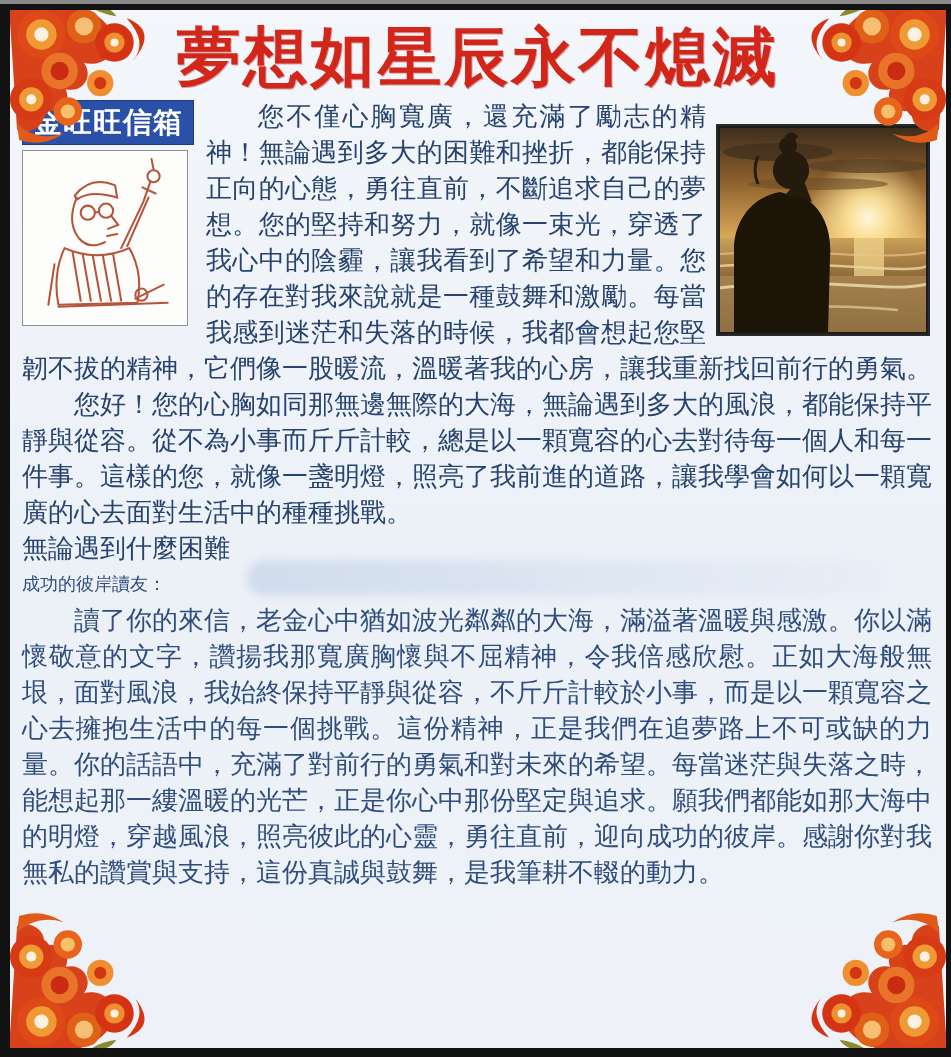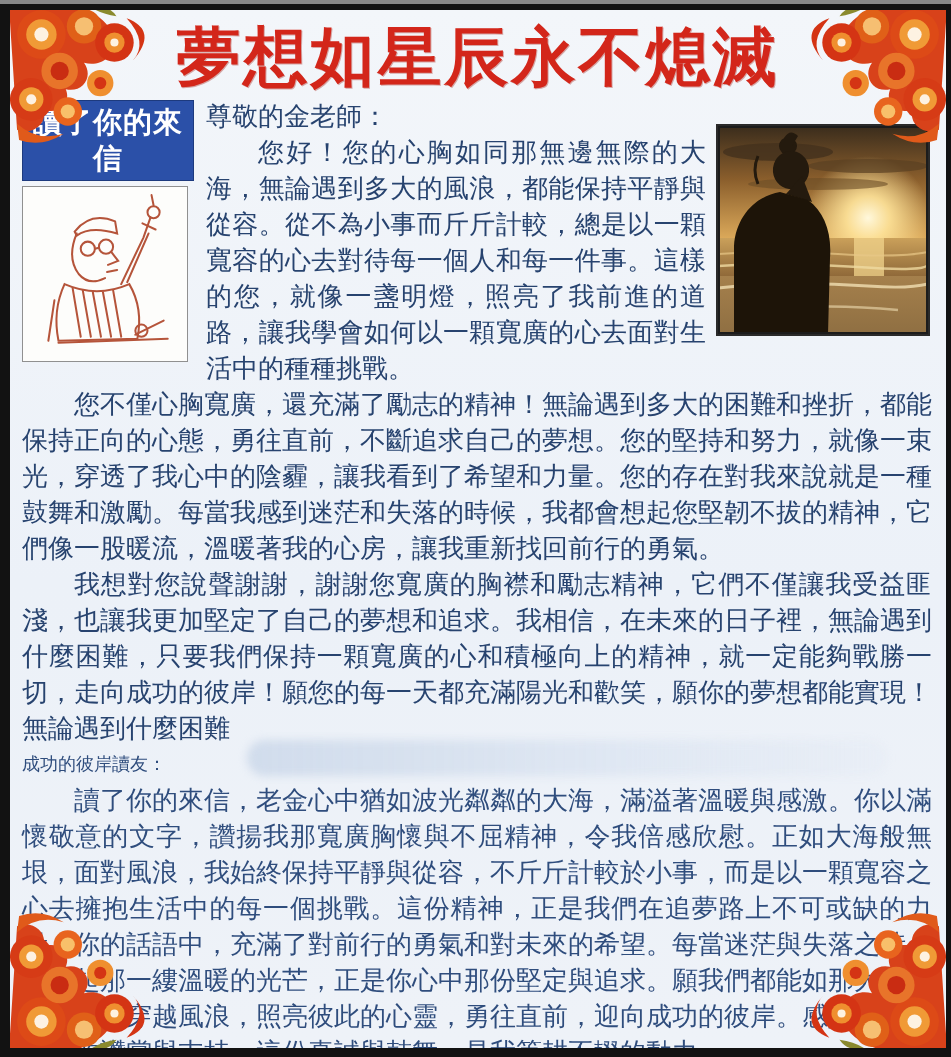--- a/index.html
+++ b/index.html
@@ -120,21 +120,21 @@
       <use href="#orn"></use>
     </svg>
 
   <div class="title">夢想如星辰永不熄滅</div>
 
   <div class="content">
 
     <div class="letter">
 
       <div class="left-col">
-        <div class="badge">讀了你的來信</div>
+        <div class="badge">金旺旺信箱</div>
         <div class="cartoon-box">
           <svg viewBox="0 0 160 172" width="164" height="174">
             <g fill="none" stroke="#b5543a" stroke-width="2" stroke-linecap="round">
               <path d="M50,44 Q66,24 90,34 L92,46 Q66,38 52,48 Z"></path>
               <path d="M52,46 Q42,70 54,86 Q64,98 80,90"></path>
               <circle cx="63" cy="61" r="7"></circle>
               <circle cx="81" cy="59" r="7"></circle>
               <path d="M70,61 L74,60"></path>
               <path d="M86,64 L93,73 L83,77"></path>
               <path d="M82,84 L92,82"></path>
@@ -195,24 +195,22 @@
           <circle cx="70" cy="20" r="9" fill="#241a0e"></circle>
           <path d="M66,12 Q72,2 80,10 L74,20 Z" fill="#241a0e"></path>
           <path d="M55,42 a18,19 0 1 0 36,4 a18,19 0 1 0 -36,-4 Z" fill="#241a0e"></path>
           <path d="M84,50 L94,76 L68,68 Z" fill="#241a0e"></path>
           <path d="M40,30 Q34,44 40,58" stroke="#241a0e" stroke-width="3" fill="none"></path>
           <path d="M16,208 L16,120 C18,90 38,70 62,66 L90,74 C106,86 114,106 112,132 L110,208 Z" fill="#1d1408"></path>
           <rect x="1" y="1" width="208" height="206" fill="none" stroke="#1c1c1c" stroke-width="2"></rect>
         </svg>
       </div>
 
-      <p>尊敬的金老師：</p>
+      <p class="indent">您不僅心胸寬廣，還充滿了勵志的精神！無論遇到多大的困難和挫折，都能保持正向的心態，勇往直前，不斷追求自己的夢想。您的堅持和努力，就像一束光，穿透了我心中的陰霾，讓我看到了希望和力量。您的存在對我來說就是一種鼓舞和激勵。每當我感到迷茫和失落的時候，我都會想起您堅韌不拔的精神，它們像一股暖流，溫暖著我的心房，讓我重新找回前行的勇氣。</p>
       <p class="indent">您好！您的心胸如同那無邊無際的大海，無論遇到多大的風浪，都能保持平靜與從容。從不為小事而斤斤計較，總是以一顆寬容的心去對待每一個人和每一件事。這樣的您，就像一盞明燈，照亮了我前進的道路，讓我學會如何以一顆寬廣的心去面對生活中的種種挑戰。</p>
-      <p class="indent">您不僅心胸寬廣，還充滿了勵志的精神！無論遇到多大的困難和挫折，都能保持正向的心態，勇往直前，不斷追求自己的夢想。您的堅持和努力，就像一束光，穿透了我心中的陰霾，讓我看到了希望和力量。您的存在對我來說就是一種鼓舞和激勵。每當我感到迷茫和失落的時候，我都會想起您堅韌不拔的精神，它們像一股暖流，溫暖著我的心房，讓我重新找回前行的勇氣。</p>
-      <p class="indent">我想對您說聲謝謝，謝謝您寬廣的胸襟和勵志精神，它們不僅讓我受益匪淺，也讓我更加堅定了自己的夢想和追求。我相信，在未來的日子裡，無論遇到什麼困難，只要我們保持一顆寬廣的心和積極向上的精神，就一定能夠戰勝一切，走向成功的彼岸！願您的每一天都充滿陽光和歡笑，願你的夢想都能實現！</p>
       <p class="signoff">無論遇到什麼困難</p>
     </div>
 
     <div class="reply">
       <p class="reply-salutation">
         <span class="smudge"></span>
         <span>成功的彼岸讀友：</span>
       </p>
       <p class="indent">讀了你的來信，老金心中猶如波光粼粼的大海，滿溢著溫暖與感激。你以滿懷敬意的文字，讚揚我那寬廣胸懷與不屈精神，令我倍感欣慰。正如大海般無垠，面對風浪，我始終保持平靜與從容，不斤斤計較於小事，而是以一顆寬容之心去擁抱生活中的每一個挑戰。這份精神，正是我們在追夢路上不可或缺的力量。你的話語中，充滿了對前行的勇氣和對未來的希望。每當迷茫與失落之時，能想起那一縷溫暖的光芒，正是你心中那份堅定與追求。願我們都能如那大海中的明燈，穿越風浪，照亮彼此的心靈，勇往直前，迎向成功的彼岸。感謝你對我無私的讚賞與支持，這份真誠與鼓舞，是我筆耕不輟的動力。</p>
 

